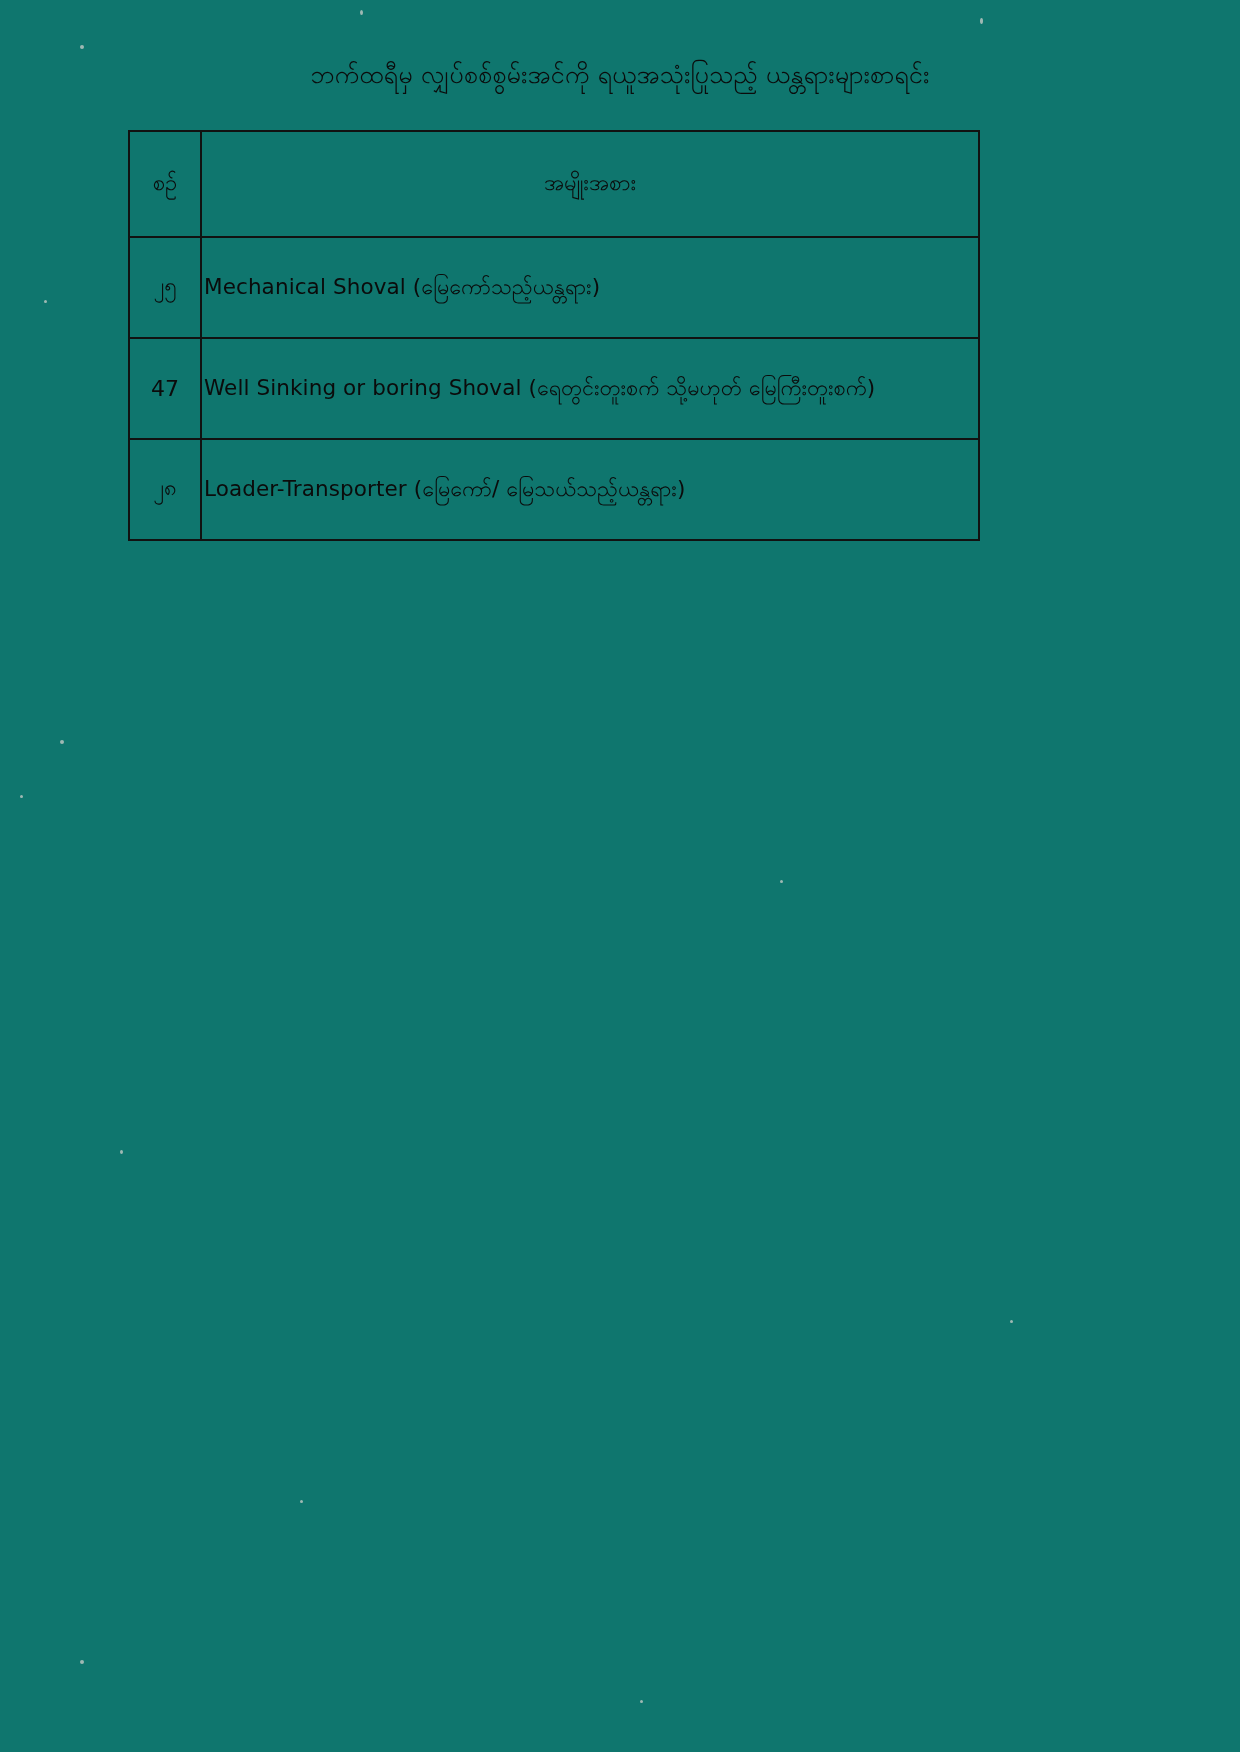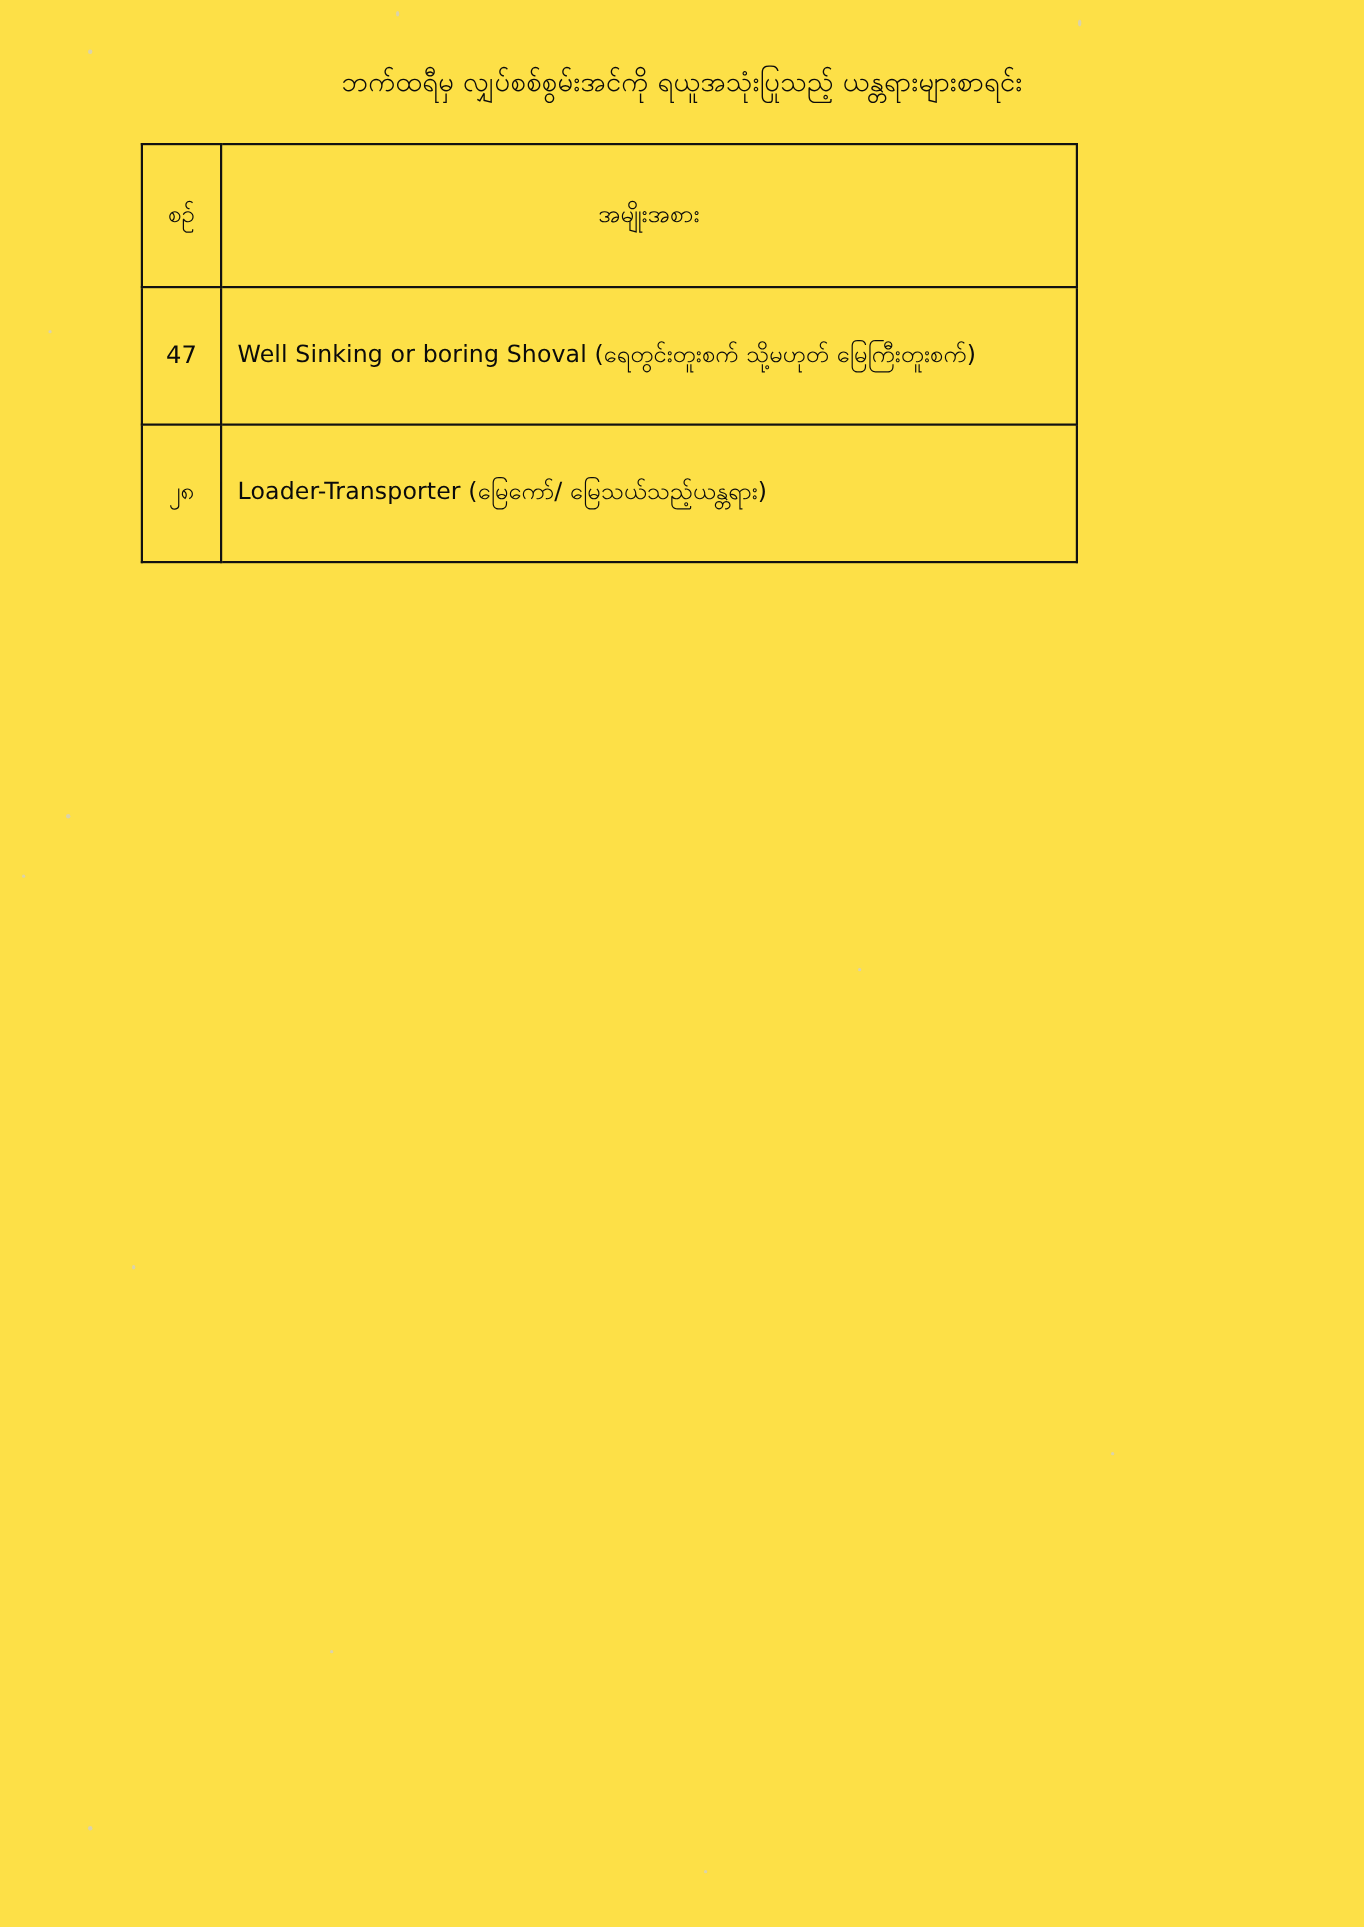--- a/index.html
+++ b/index.html
@@ -12,21 +12,21 @@
     height: 1752px;
     position: relative;
     font-family: "DejaVu Sans", sans-serif;
     color: #111111;
     overflow: hidden;
   }
 
   .page {
     position: absolute;
     inset: 0;
-    background: #fde047;
+    background: #0f766e;
   }
 
   .doc-title {
     position: absolute;
     top: 58px;
     left: 0;
     width: 100%;
     text-align: center;
     font-size: 25px;
     line-height: 1.35;
@@ -44,21 +44,21 @@
 
   table.data-table {
     width: 100%;
     border-collapse: collapse;
     table-layout: fixed;
   }
 
   table.data-table td,
   table.data-table th {
     border: 2px solid #111111;
-    padding: 14px;
+    padding: 2px;
     vertical-align: middle;
   }
 
   .col-no {
     width: 72px;
   }
 
   th.head-cell {
     height: 100px;
     text-align: center;
@@ -119,20 +119,24 @@
         <col>
       </colgroup>
       <thead>
         <tr>
           <th class="head-cell">စဉ်</th>
           <th class="head-cell">အမျိုးအစား</th>
         </tr>
       </thead>
       <tbody>
         <tr>
+          <td class="row-no">၂၅</td>
+          <td class="row-type">Mechanical Shoval (မြေကော်သည့်ယန္တရား)</td>
+        </tr>
+        <tr>
           <td class="row-no">47</td>
           <td class="row-type">Well Sinking or boring Shoval (ရေတွင်းတူးစက် သို့မဟုတ် မြေကြီးတူးစက်)</td>
         </tr>
         <tr>
           <td class="row-no">၂၈</td>
           <td class="row-type">Loader-Transporter (မြေကော်/ မြေသယ်သည့်ယန္တရား)</td>
         </tr>
       </tbody>
     </table>
   </div>

